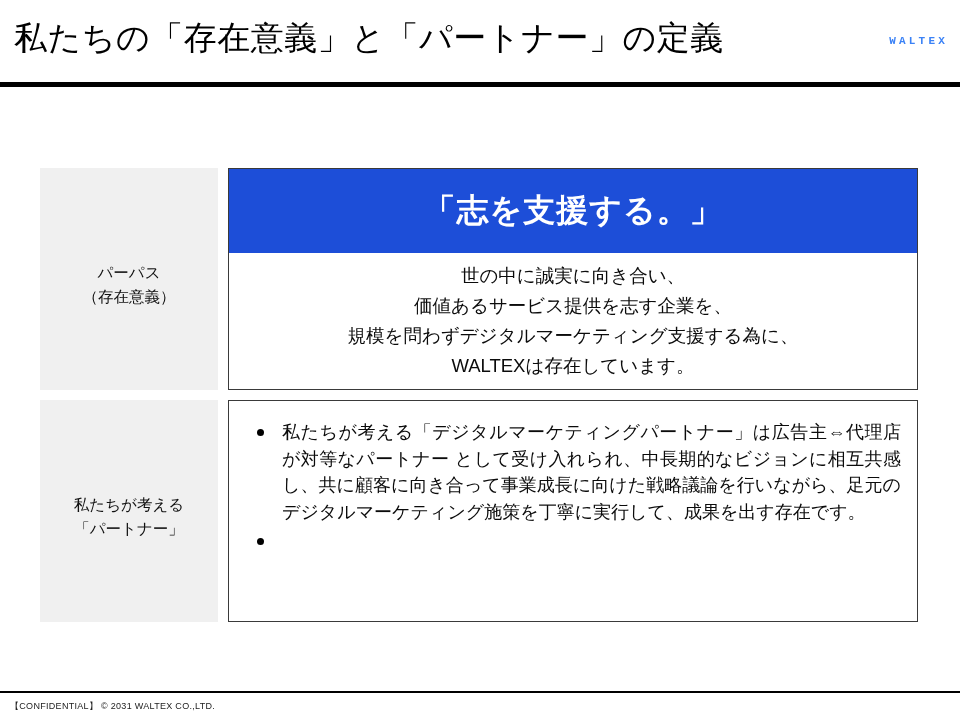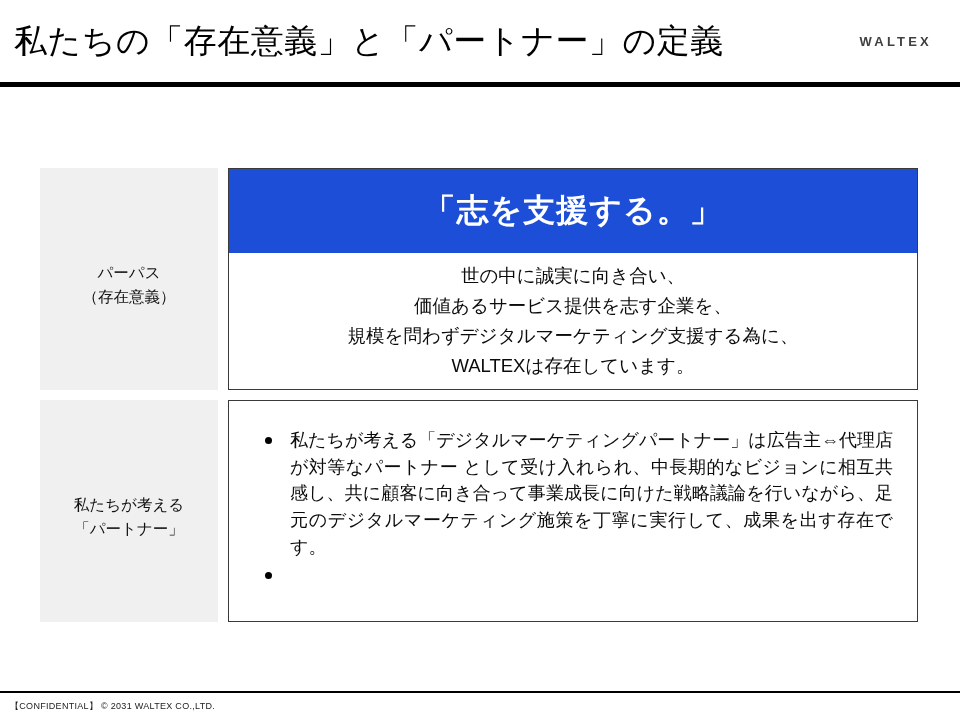--- a/index.html
+++ b/index.html
@@ -20,35 +20,36 @@
   
   .slide-header {
     position: absolute;
     left: 0;
     top: 0;
     width: 960px;
     height: 82px;
     display: flex;
     align-items: center;
     justify-content: space-between;
+    font-family: Liberation Mono, monospace;
   }
   .slide-title {
     margin-left: 14px;
     font-size: 33px;
     line-height: 1.1;
     letter-spacing: 0.5px;
     color: #000000;
     white-space: nowrap;
   }
   .brand-logo {
-    margin-right: 28px;
-    font-size: 13px;
+    margin-right: 12px;
+    font-size: 11px;
     font-weight: bold;
     letter-spacing: 3.2px;
-    color: #404040;
+    color: #3b82f6;
   }
   .header-rule {
     position: absolute;
     left: 0;
     top: 82px;
     width: 960px;
     height: 5px;
     background: #000000;
   }
 
@@ -132,21 +133,21 @@
   .partner-body {
     height: 100%;
     box-sizing: border-box;
     padding: 18px 16px 0 14px;
     display: flex;
     flex-direction: column;
     justify-content: flex-start;
   }
   ul.bullet-list {
     list-style: none;
-    margin: 8px;
+    margin: 0;
     padding: 0;
   }
   ul.bullet-list > li {
     position: relative;
     padding-left: 39px;
     margin-bottom: 2px;
     font-size: 18px;
     line-height: 1.48;
     color: #0b0b0b;
     text-align: justify;

